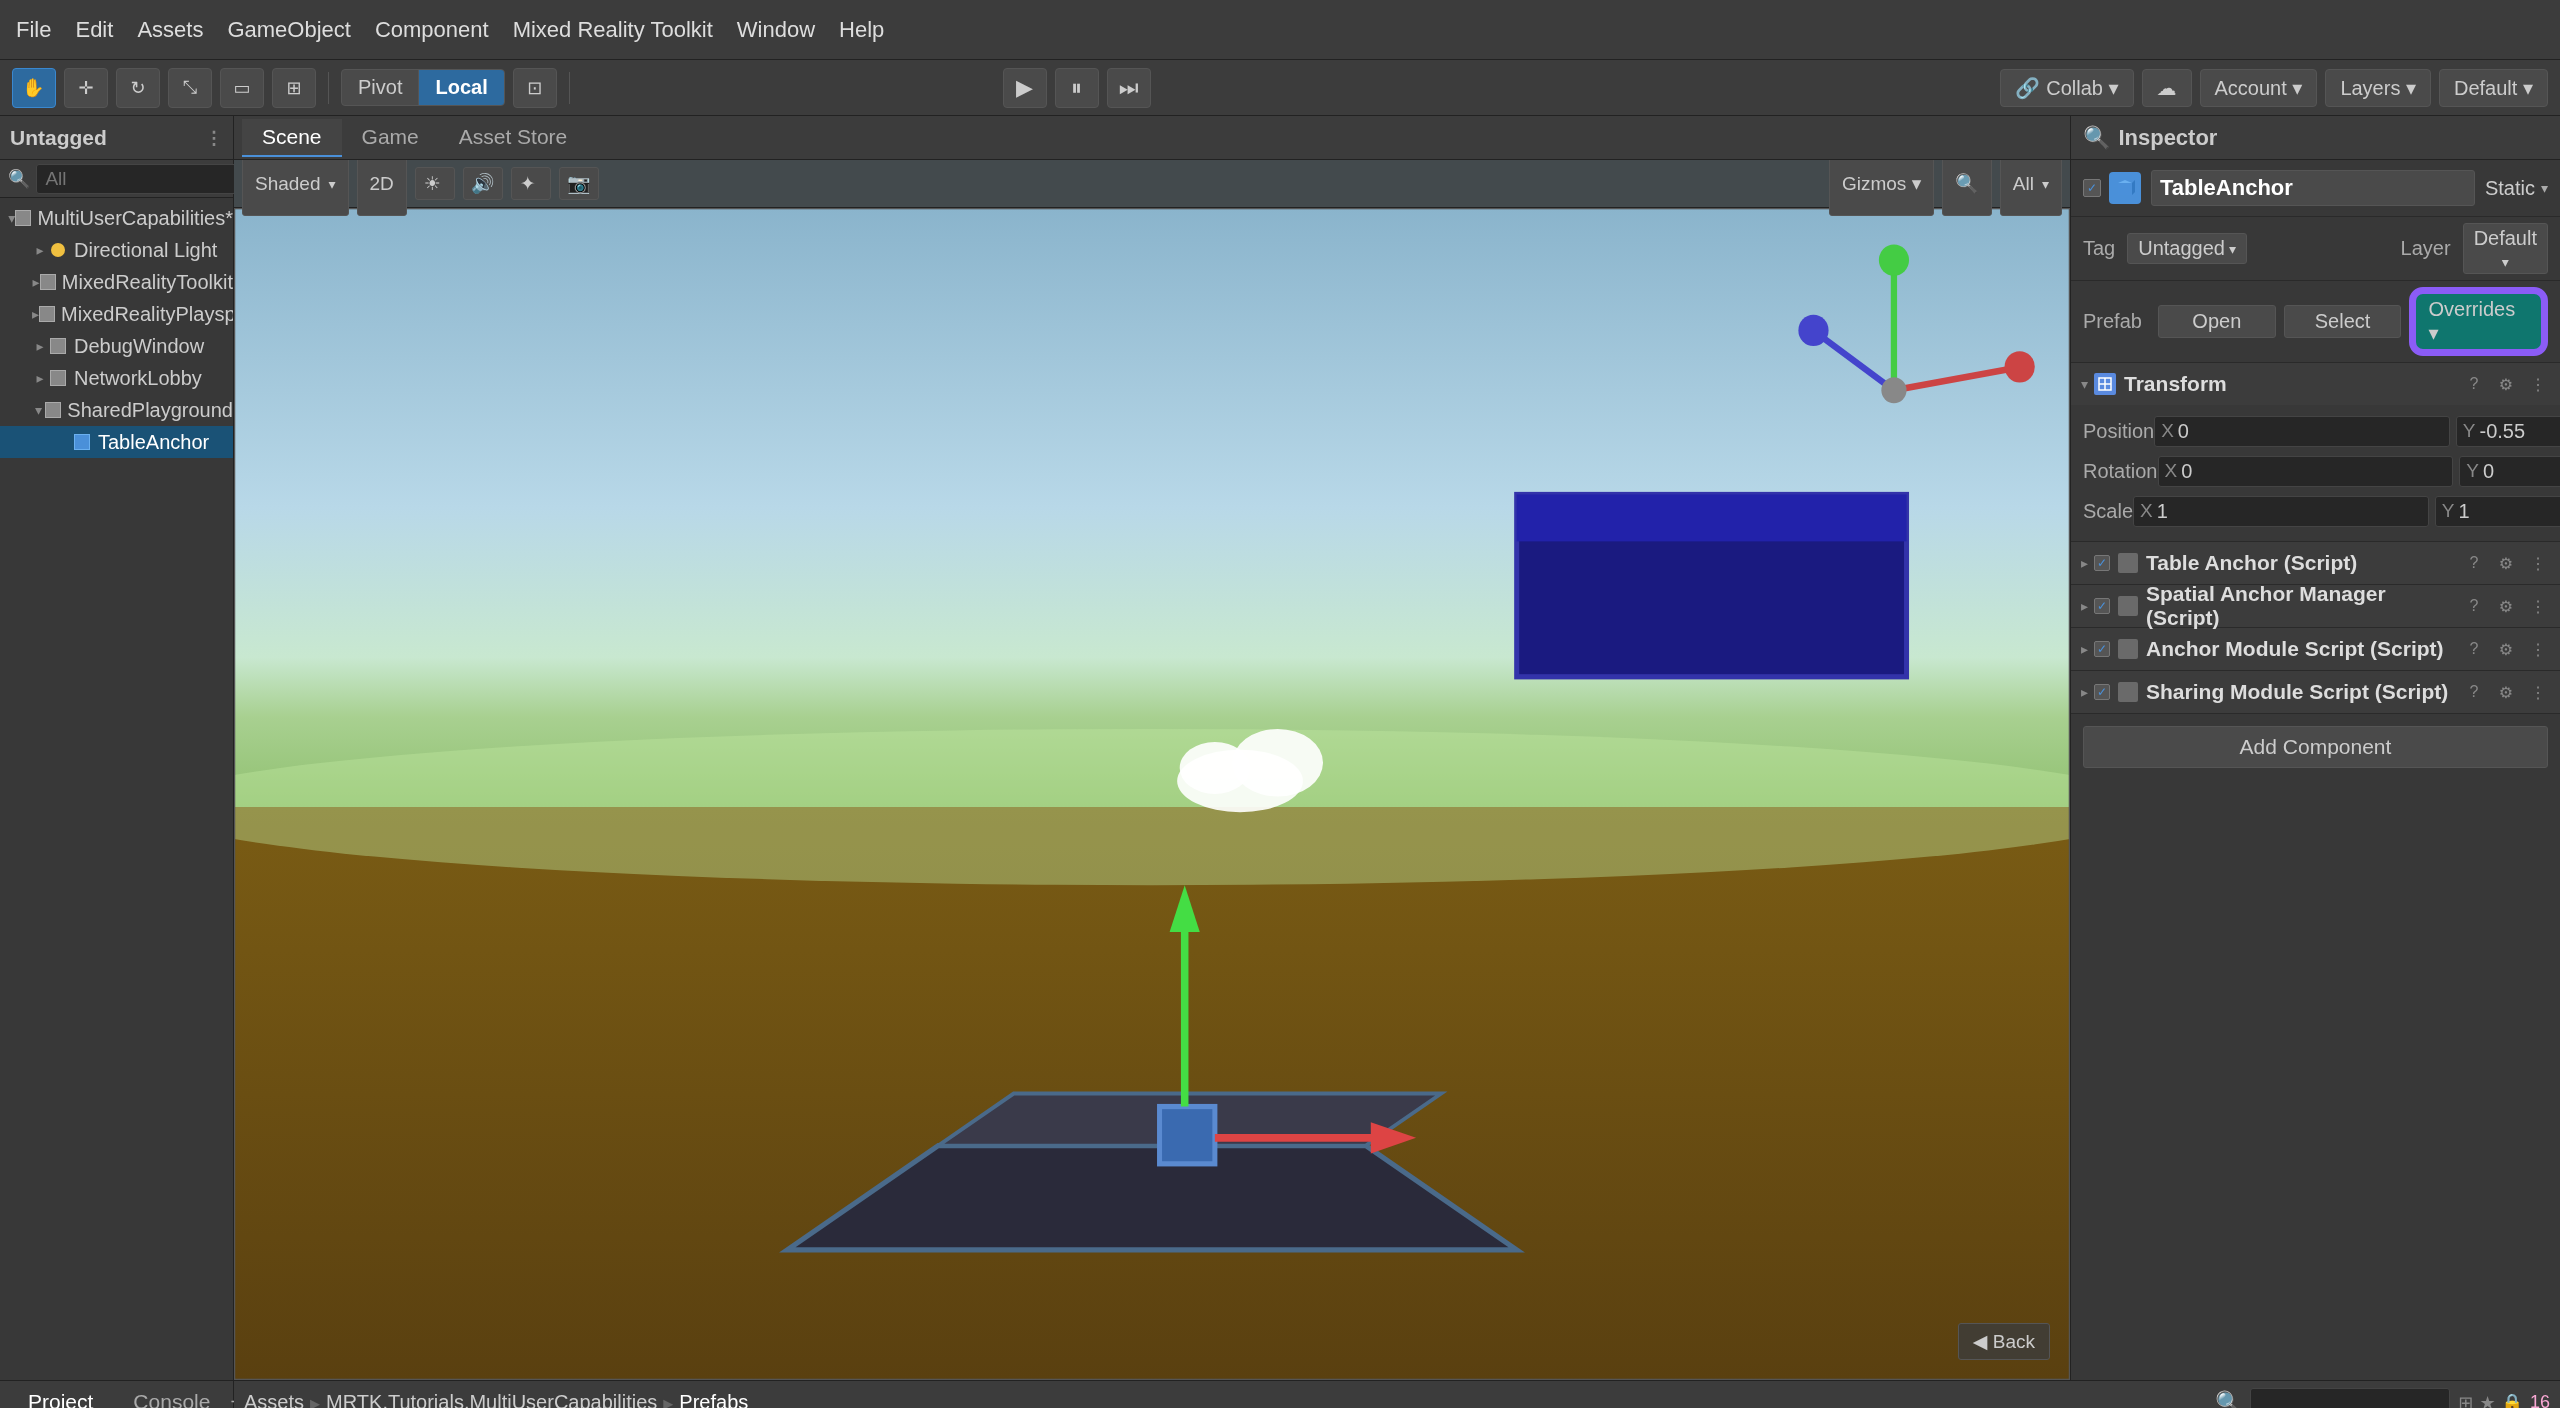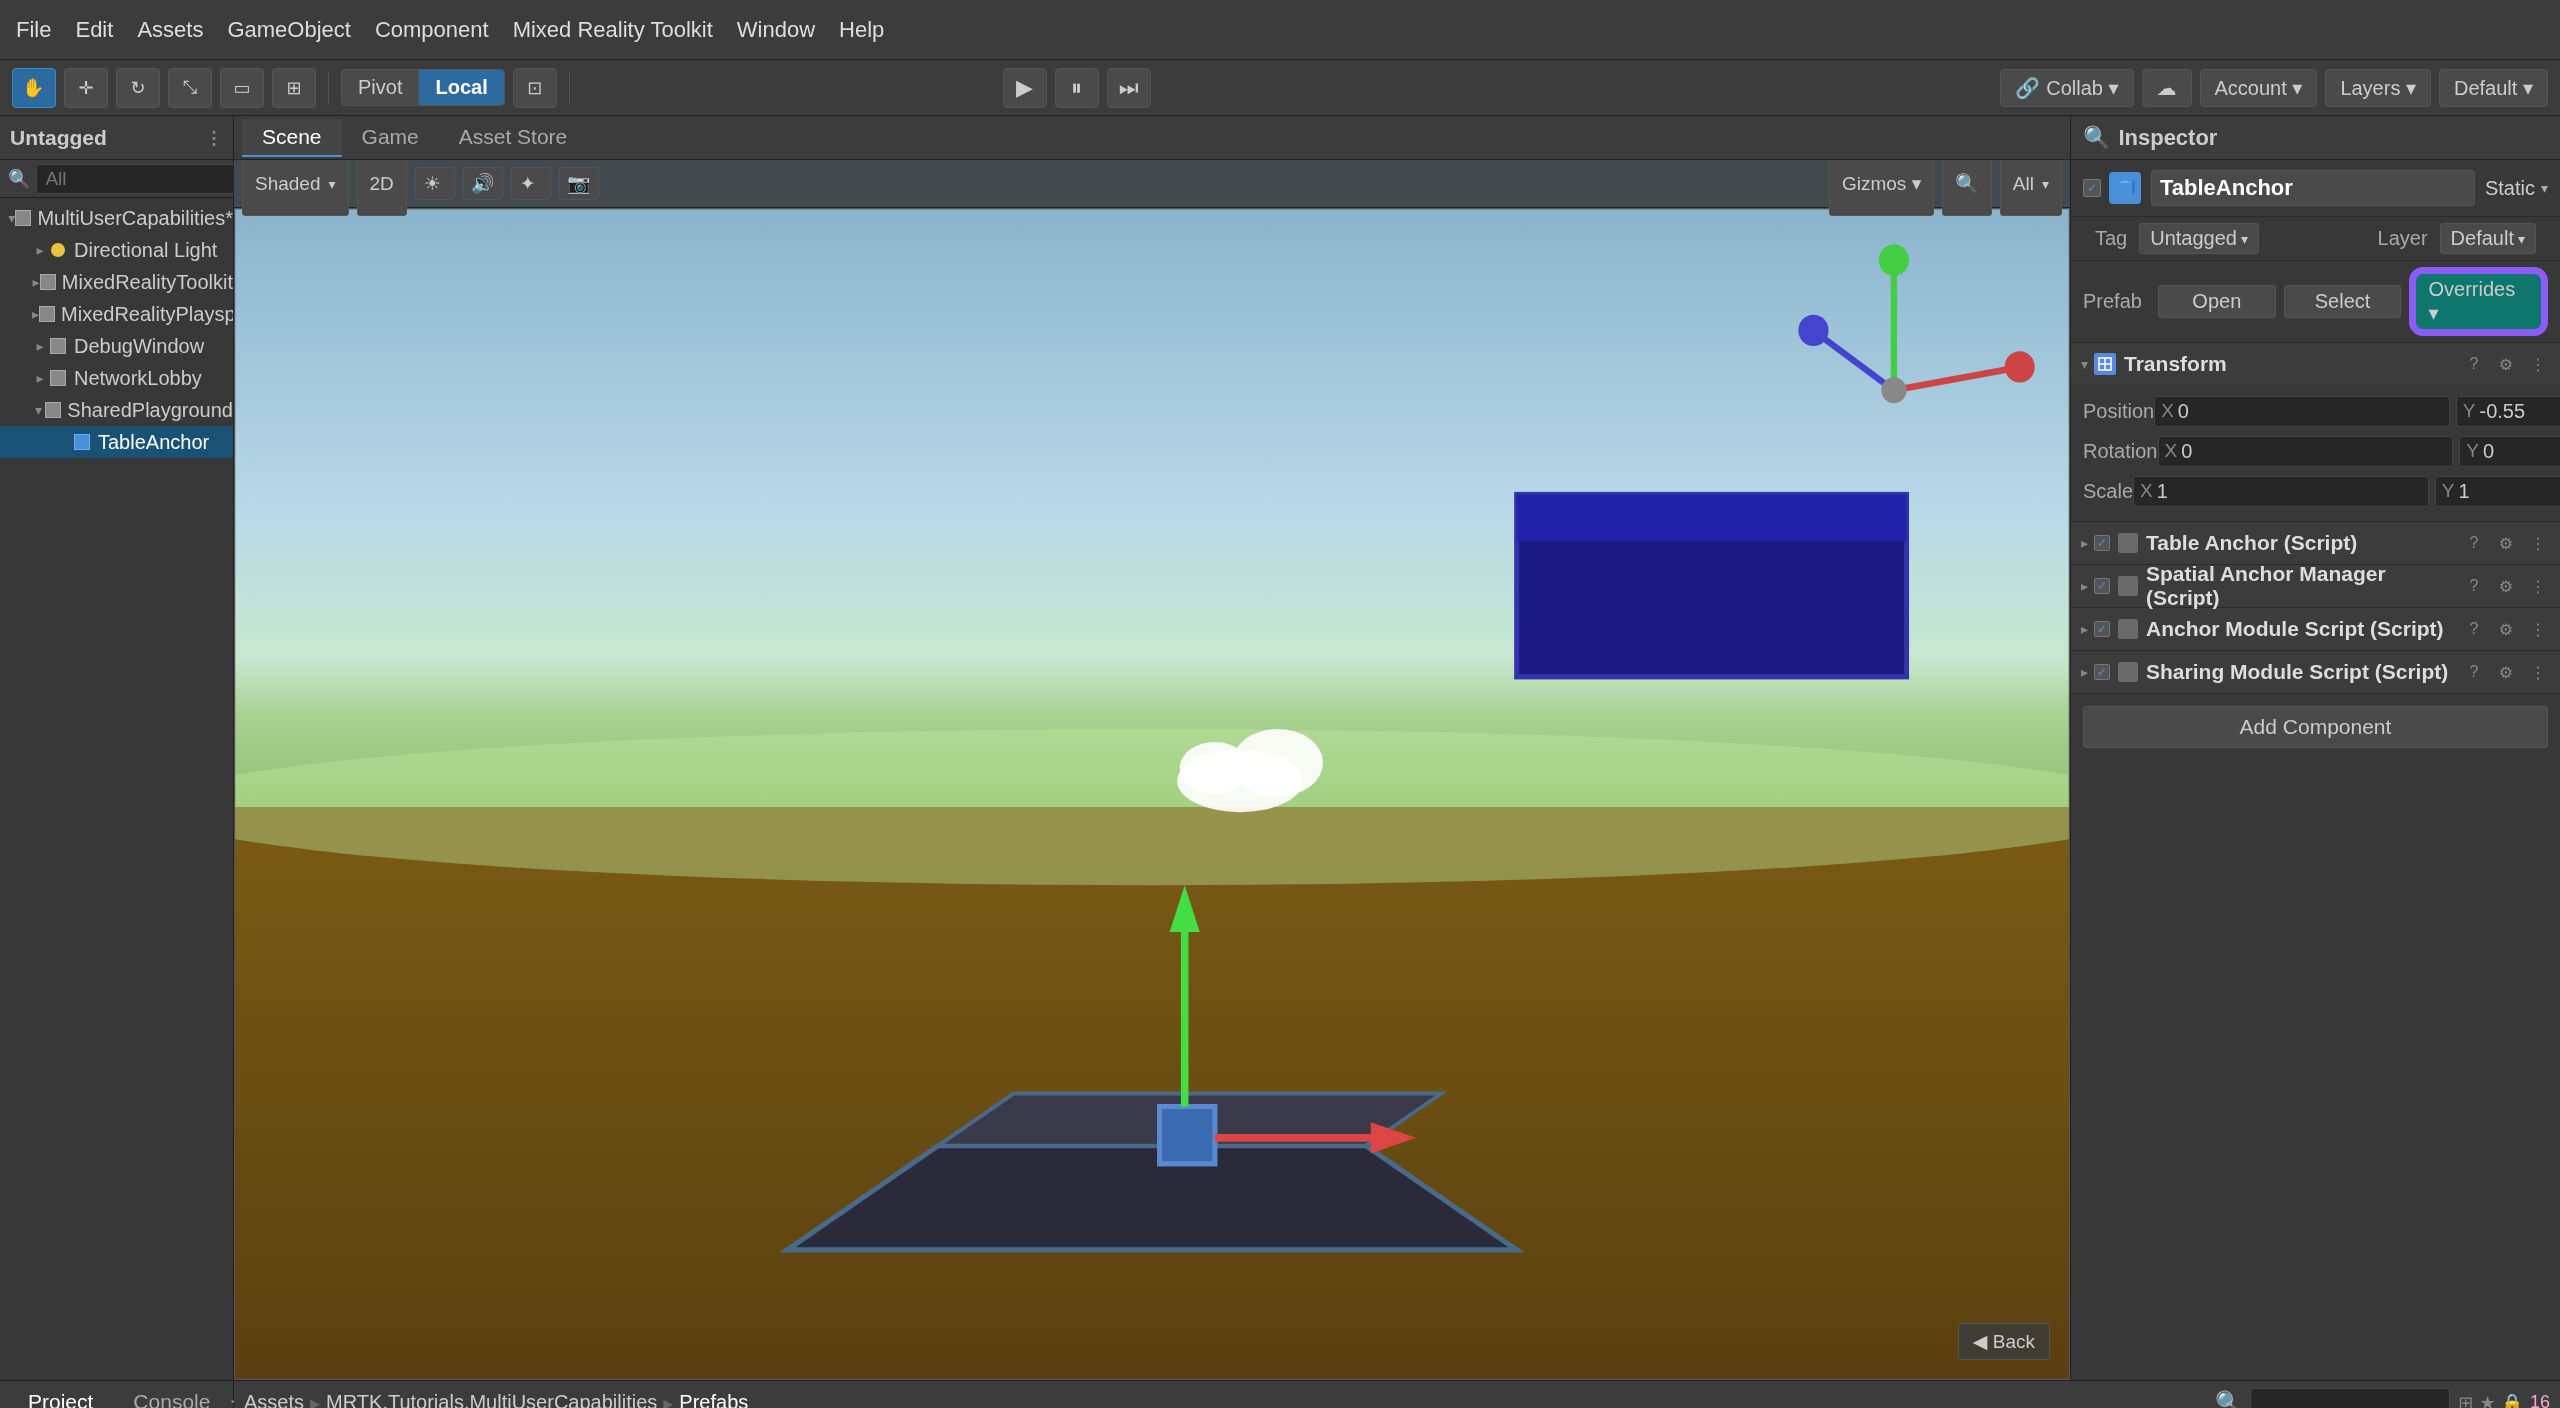--- a/index.html
+++ b/index.html
@@ -316,21 +316,21 @@
       color: #ccc;
     }
     .static-dropdown {
       margin-left: 6px;
       font-size: 14px;
       color: #aaa;
     }
 
     .tag-layer-row {
       display: flex; align-items: center;
-      padding: 6px 24px;
+      padding: 6px 12px;
       border-bottom: 1px solid #2a2a2a;
       gap: 12px;
       font-size: 20px;
     }
     .tag-label { color: #aaa; }
     .tag-dropdown {
       display: flex; align-items: center; gap: 4px;
       background: #4a4a4a;
       border: 1px solid #555;
       border-radius: 3px;
@@ -342,20 +342,21 @@
     .layer-label { color: #aaa; margin-left: auto; }
     .layer-dropdown {
       display: flex; align-items: center; gap: 4px;
       background: #4a4a4a;
       border: 1px solid #555;
       border-radius: 3px;
       padding: 3px 10px;
       cursor: pointer;
       font-size: 20px;
       color: #ccc;
+      flex-direction: column;
     }
 
     .prefab-row {
       display: flex; align-items: center;
       padding: 6px 12px;
       border-bottom: 1px solid #2a2a2a;
       gap: 8px;
     }
     .prefab-label { font-size: 20px; color: #aaa; margin-right: 8px; }
     .prefab-btn {

